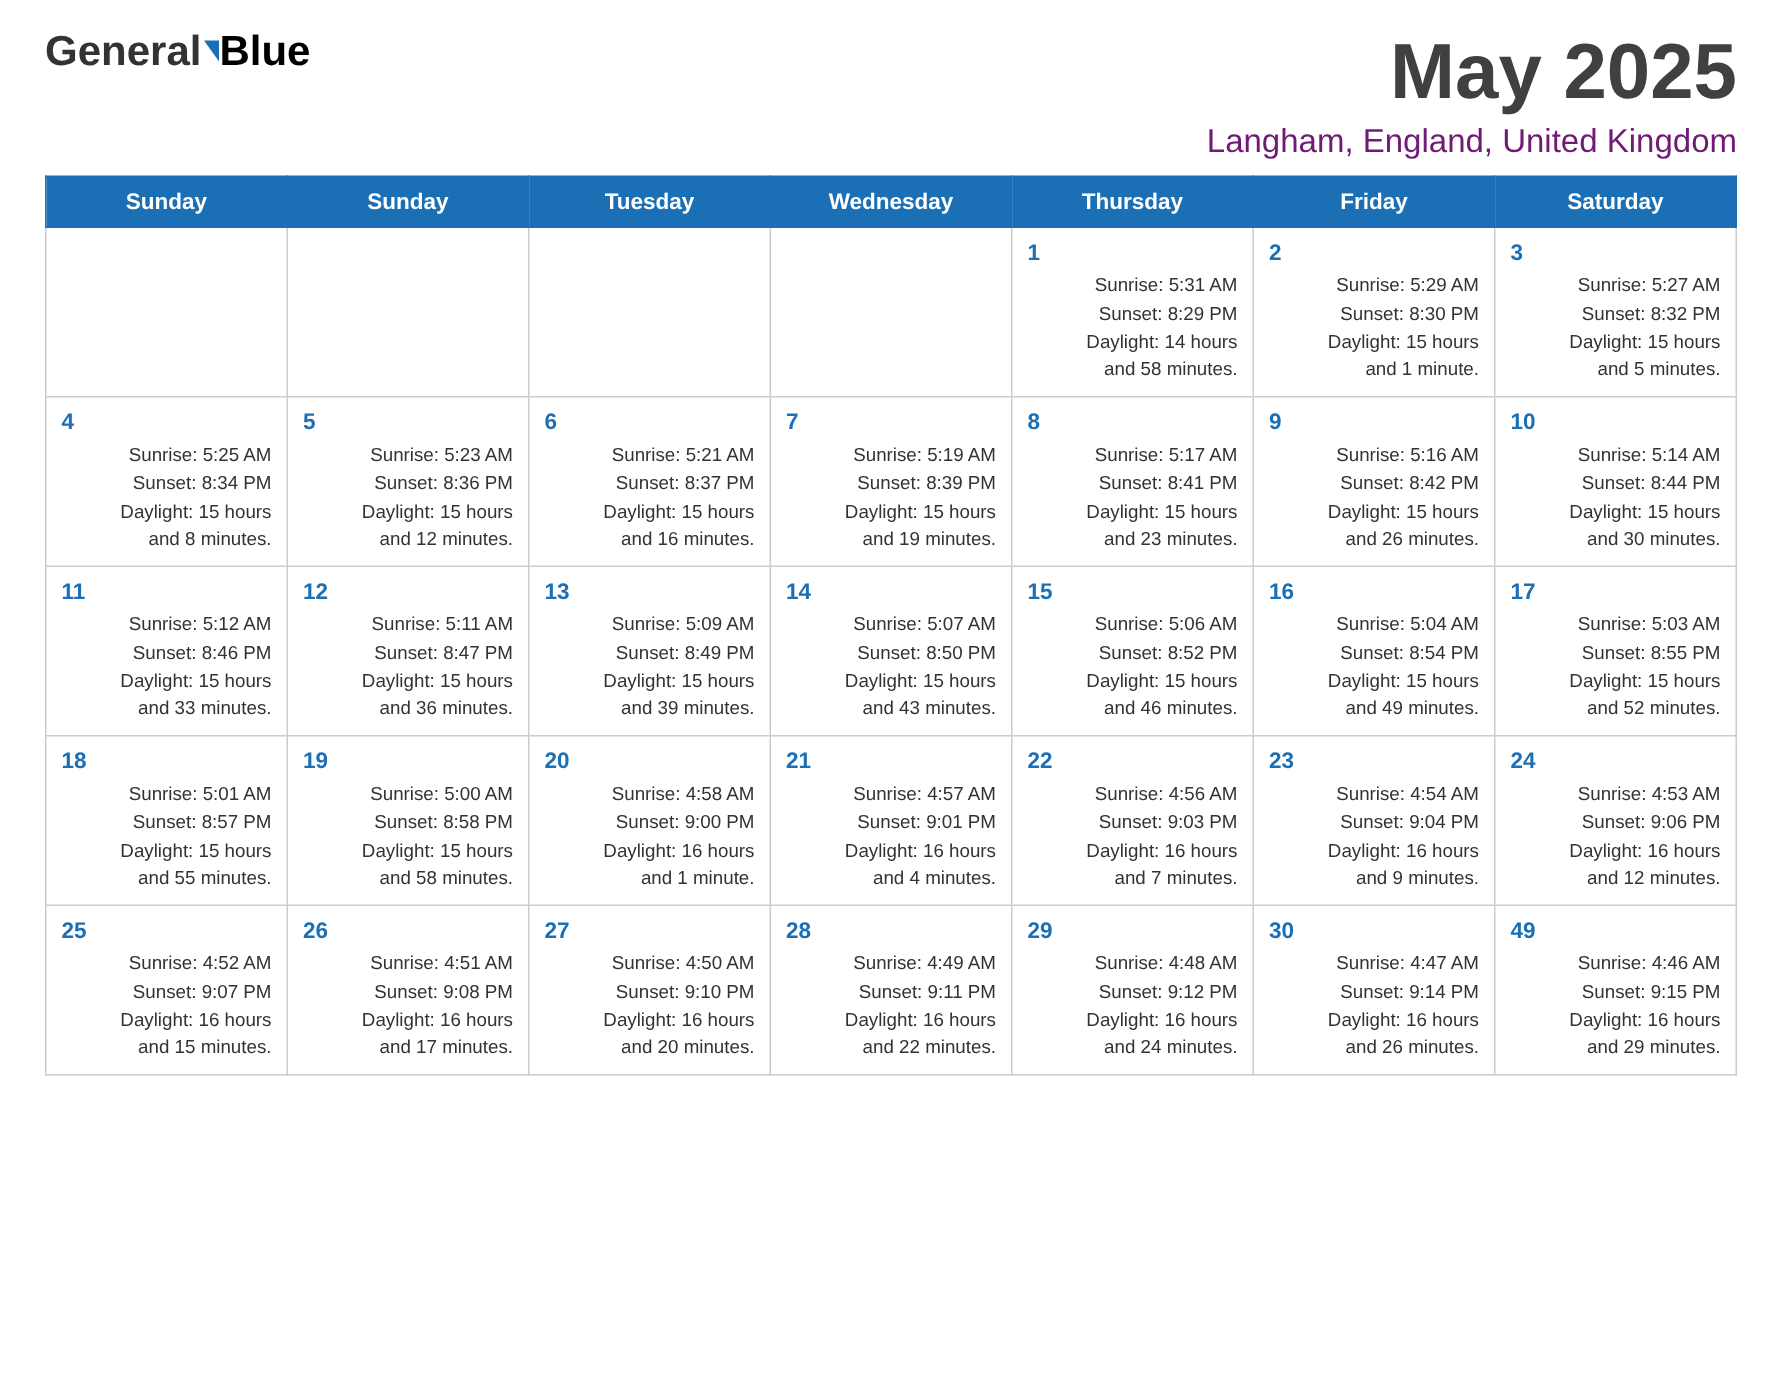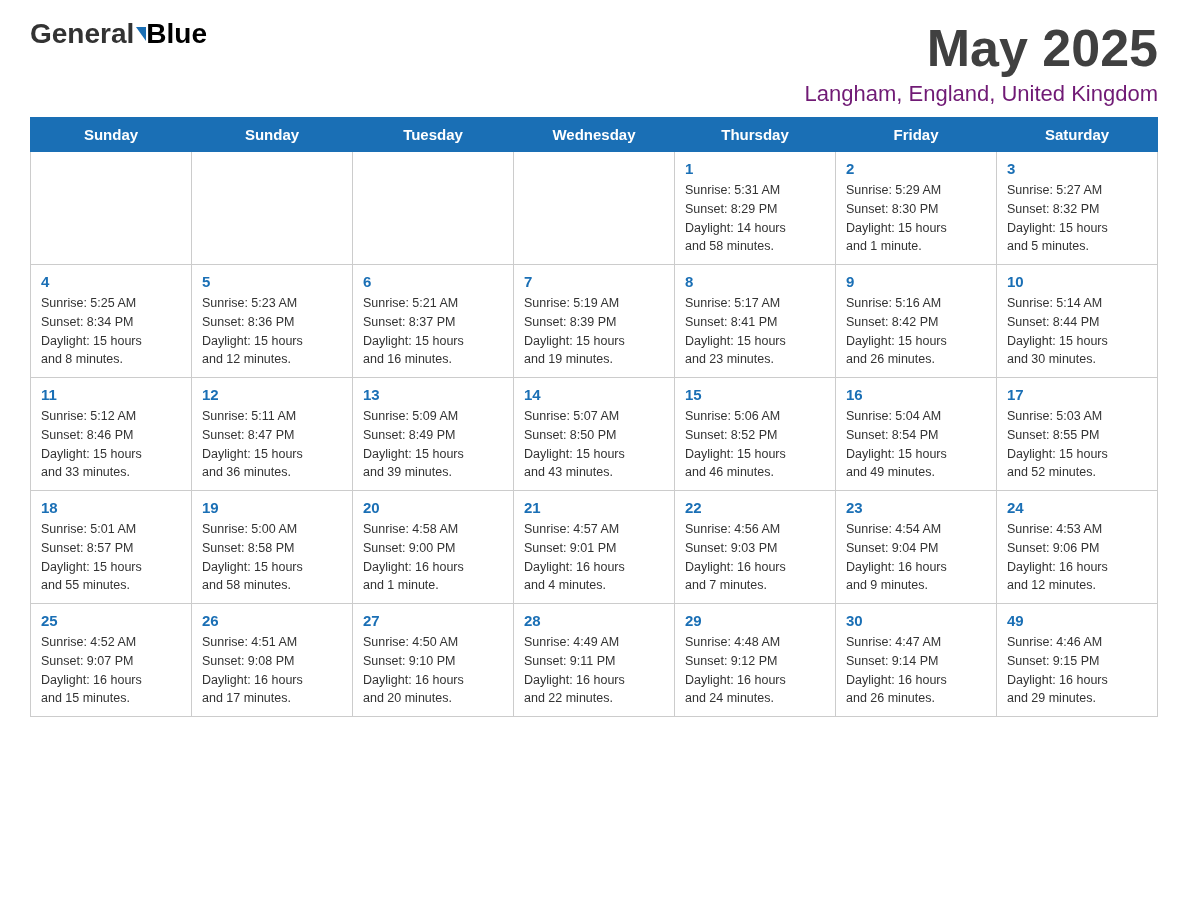--- a/index.html
+++ b/index.html
@@ -90,20 +90,21 @@
       font-size: 15px;
       font-weight: bold;
       color: #1a6fb5;
       display: block;
       margin-bottom: 4px;
     }
     .day-info {
       font-size: 12.5px;
       color: #333;
       line-height: 1.5;
+      text-align: right;
     }
     .empty-cell {
       background: #fff;
     }
     .row-divider td {
       border-top: 2px solid #1a6fb5;
     }
   </style>
 </head>
 <body>

